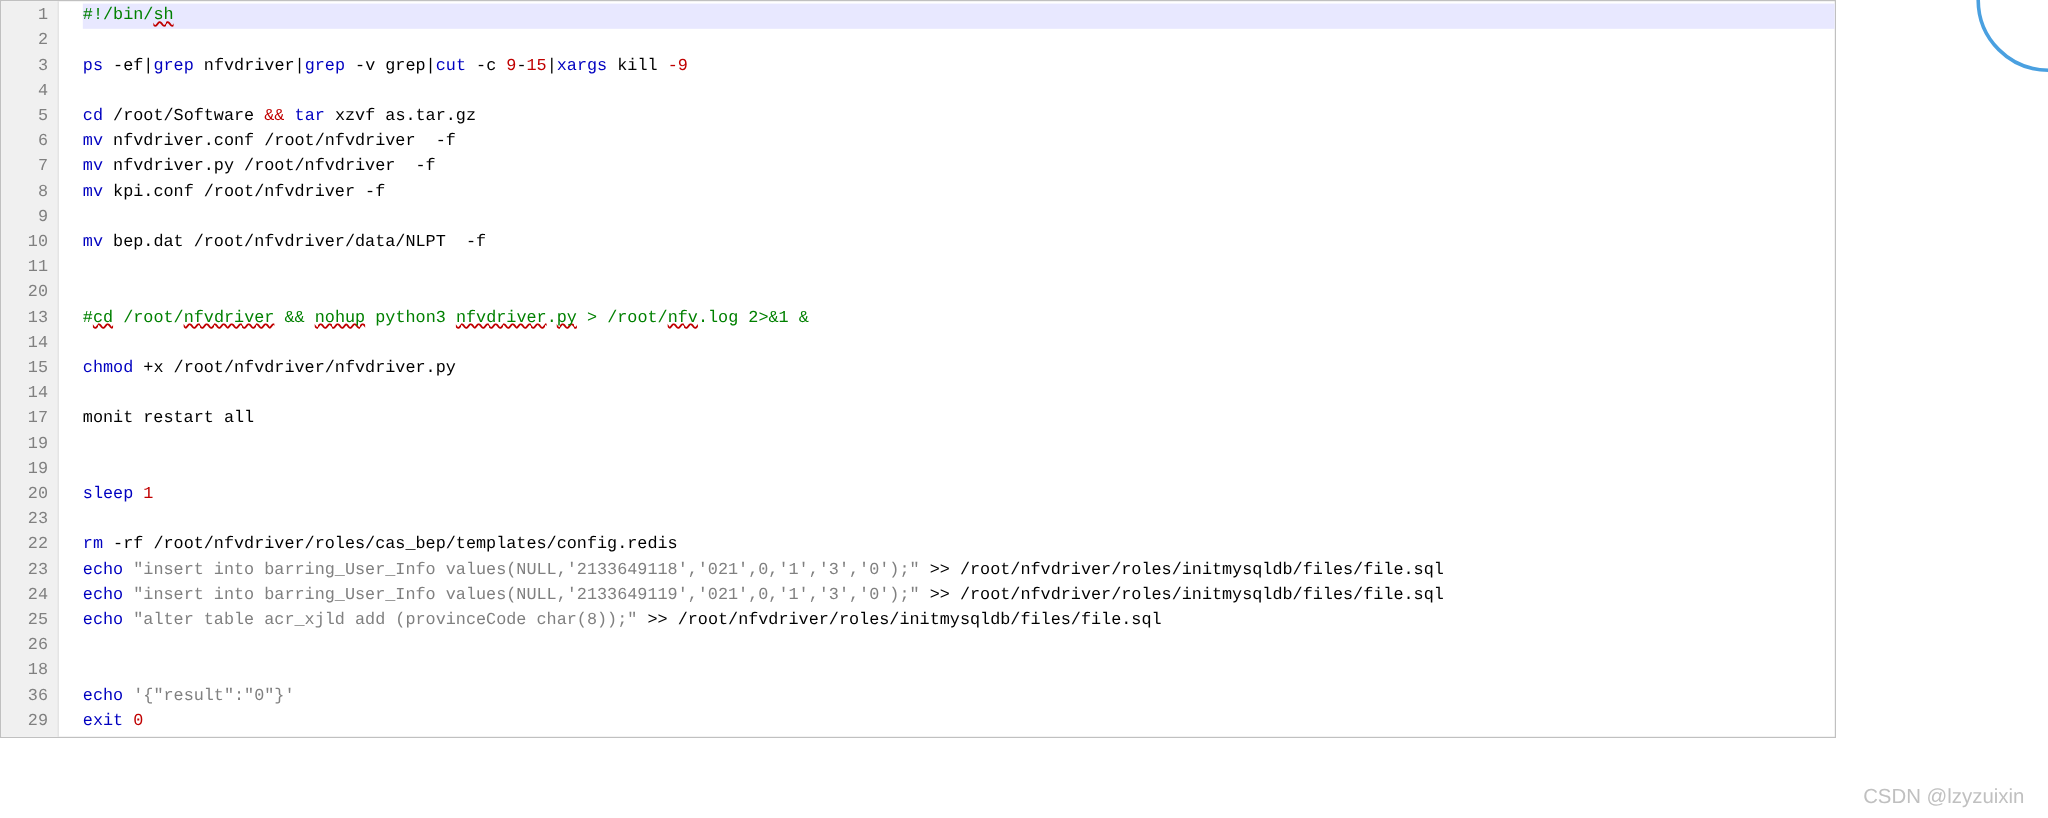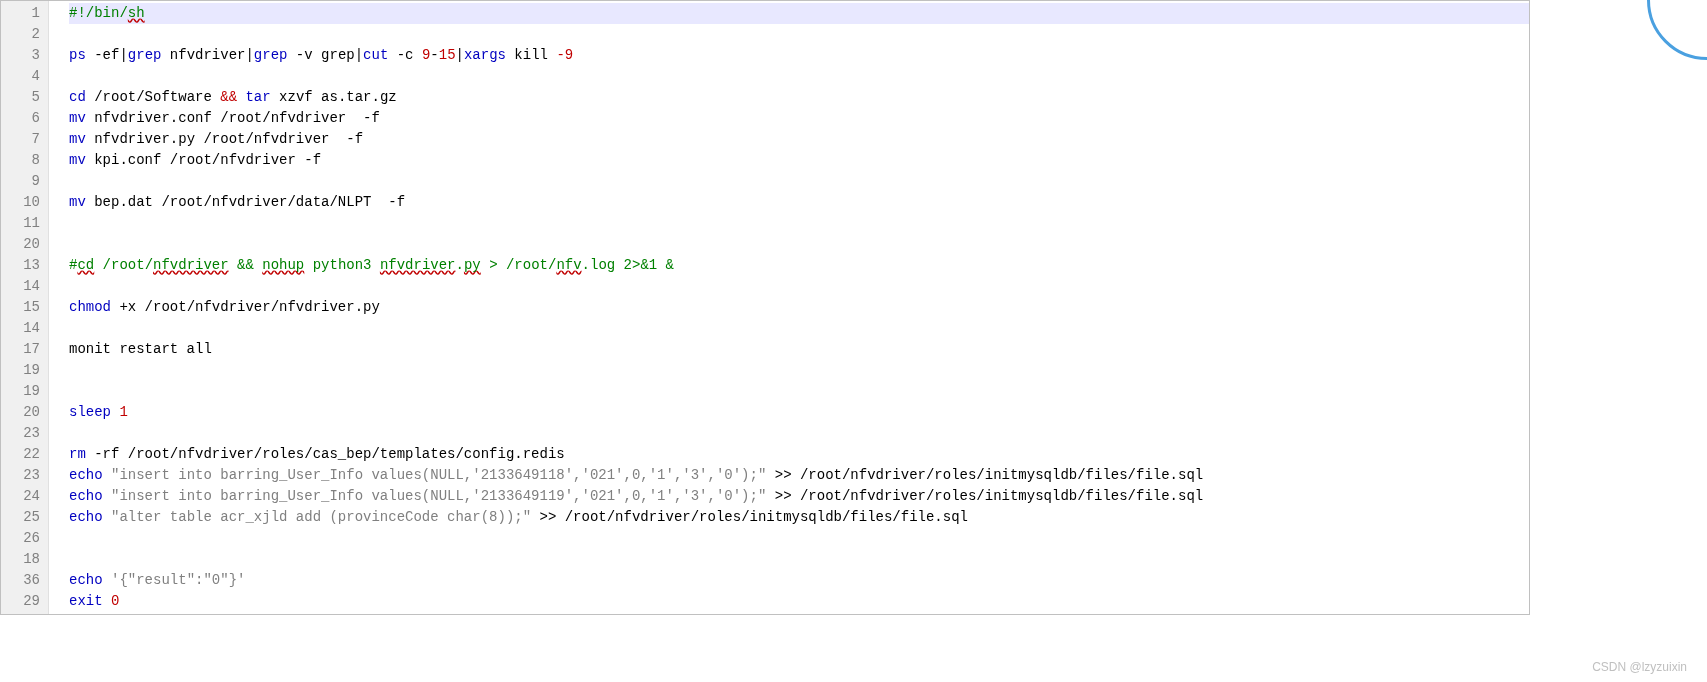--- a/index.html
+++ b/index.html
@@ -43,21 +43,21 @@
   .c-red { color: #c00000; }
   .c-gray { color: #808080; }
   .c-black { color: #000000; text-align: right; }
   .squiggle { text-decoration: underline wavy #c00000; text-decoration-skip-ink: none; text-align: right; }
   .watermark {
     position: absolute;
     right: 20px;
     bottom: 8px;
     color: #c0c0c0;
     font-family: Arial, sans-serif;
-    font-size: 12px;
+    font-size: 17px;
   }
   .arc {
     position: absolute;
     top: -60px;
     right: -60px;
     width: 120px;
     height: 120px;
     border: 3px solid #4aa0e0;
     border-radius: 50%;
     background: transparent;

